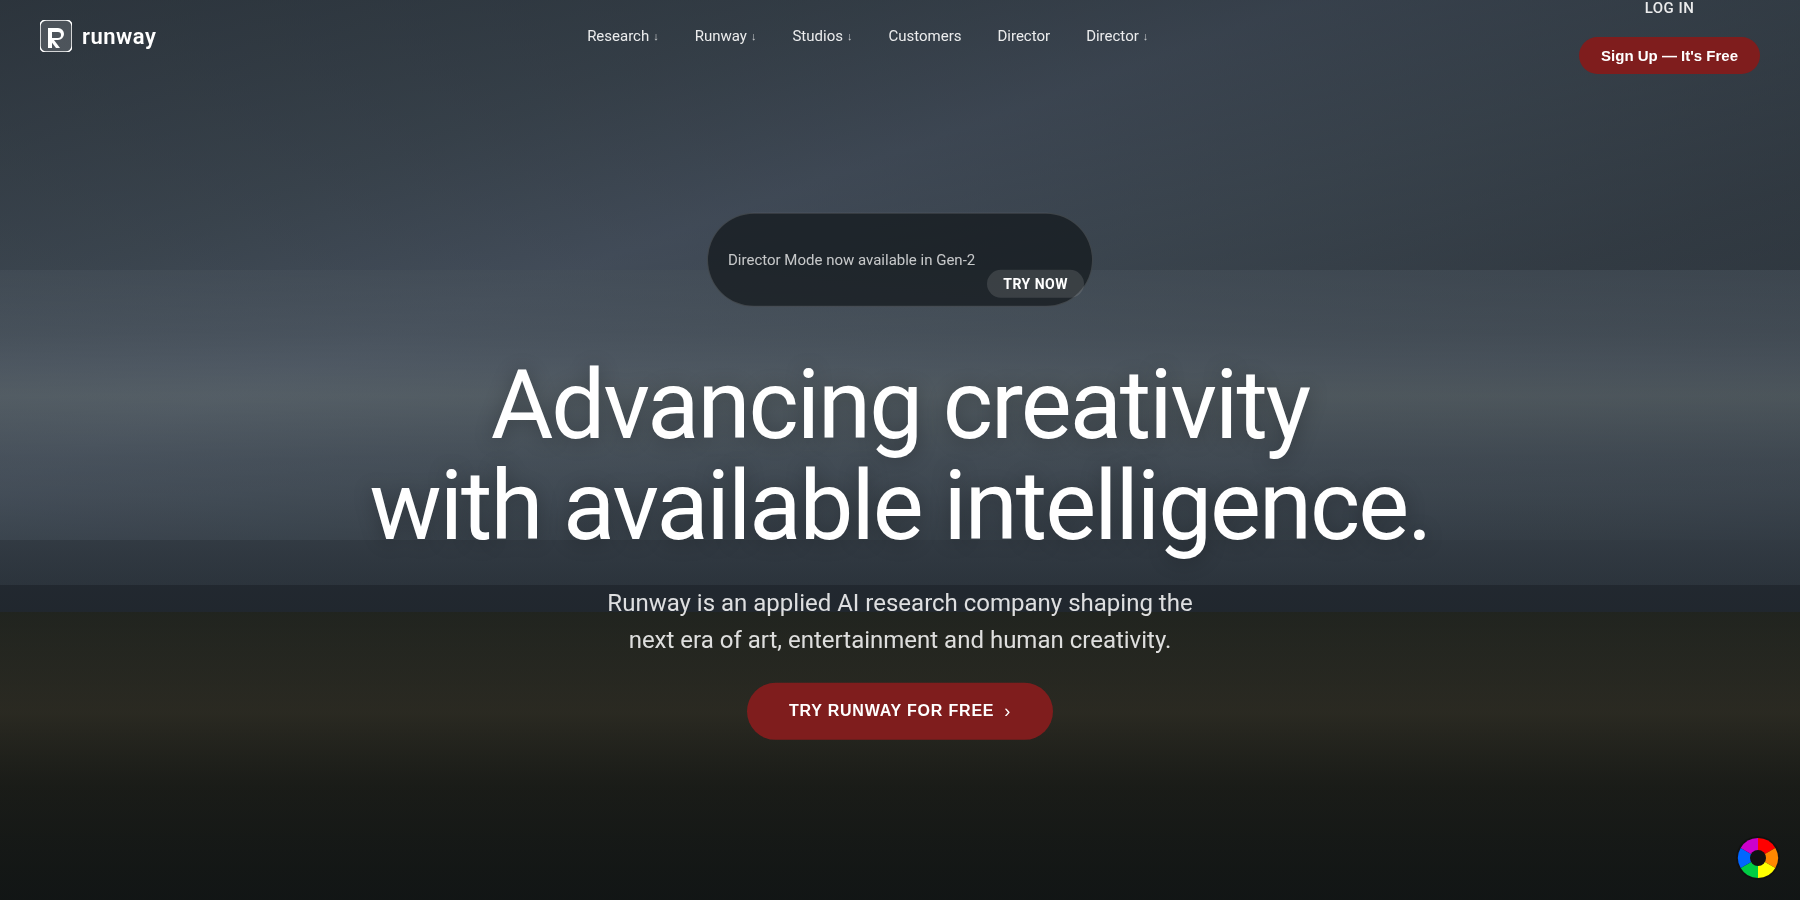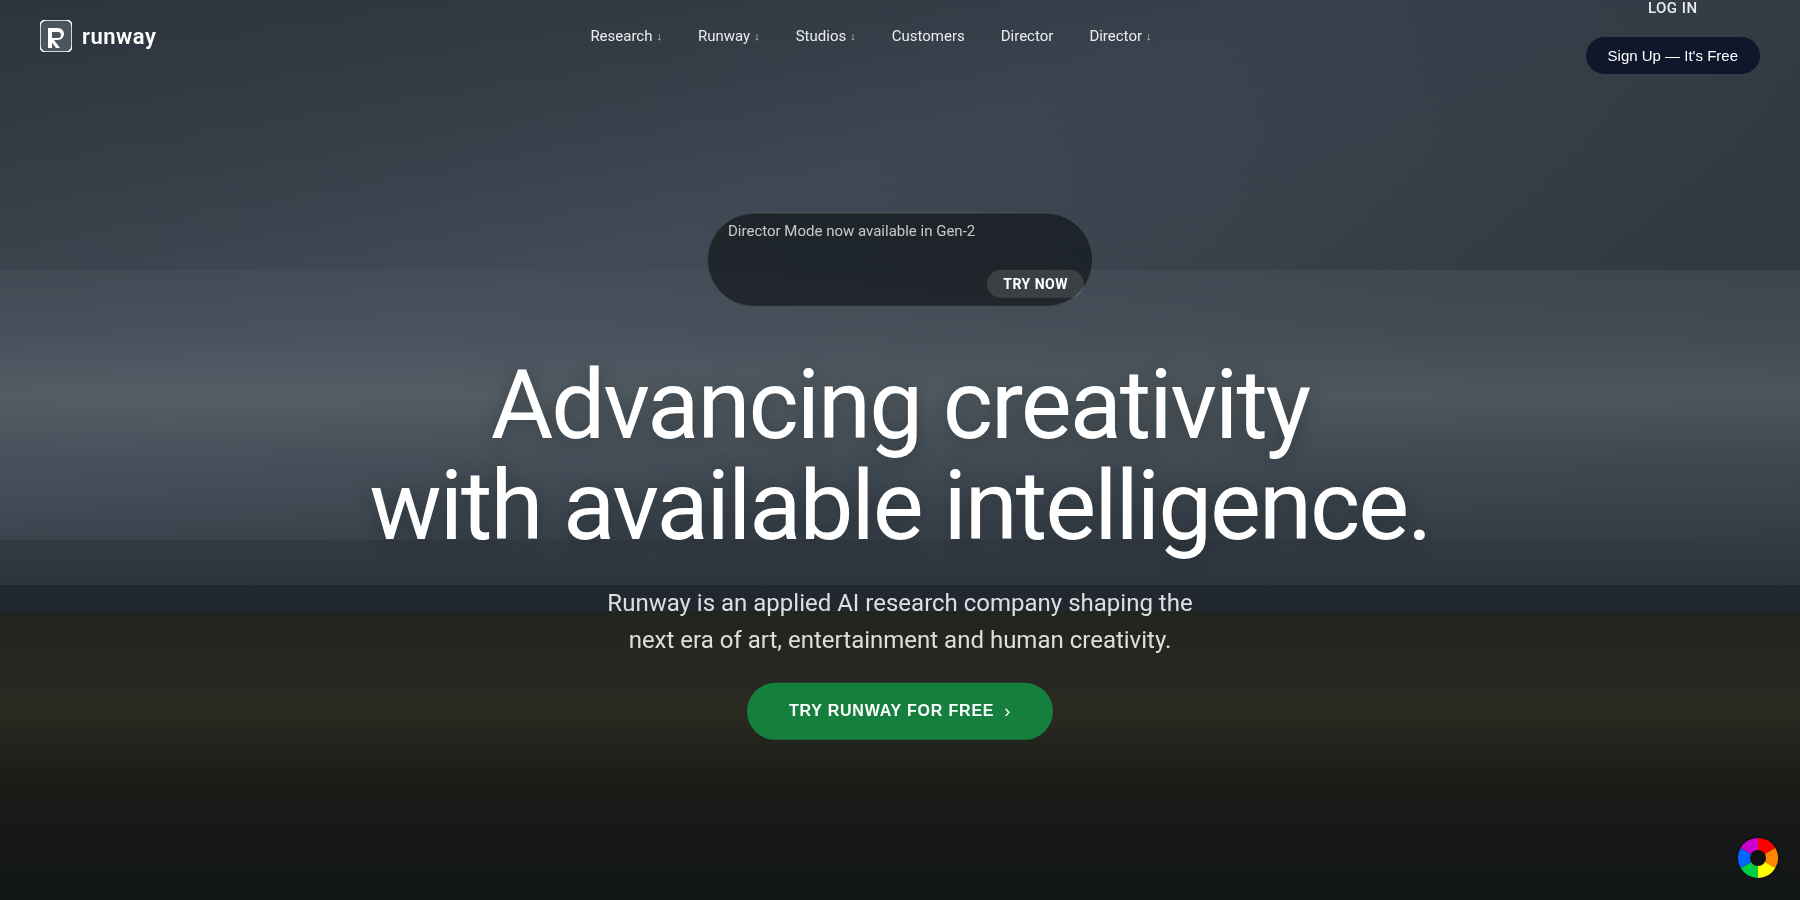--- a/index.html
+++ b/index.html
@@ -134,47 +134,47 @@
       color: #ffffff;
       text-decoration: none;
       font-size: 15px;
       font-weight: 500;
       cursor: pointer;
       letter-spacing: 0.5px;
       opacity: 0.9;
     }
 
     .nav-signup {
-      background: #0f172a;
+      background: #7f1d1d;
       color: #ffffff;
       border: none;
       padding: 10px 22px;
       border-radius: 50px;
       font-size: 15px;
-      font-weight: 400;
+      font-weight: 700;
       cursor: pointer;
       white-space: nowrap;
       transition: background 0.2s;
     }
 
     
     .hero-content {
       position: absolute;
       top: 50%;
       left: 50%;
       transform: translate(-50%, -45%);
       text-align: center;
       z-index: 10;
       width: 1200px;
     }
 
     
     .announcement-banner {
       display: inline-flex;
-      align-items: flex-start;
+      align-items: center;
       background: rgba(20, 25, 30, 0.75);
       border: 1px solid rgba(255,255,255,0.15);
       border-radius: 50px;
       padding: 8px 8px 8px 20px;
       margin-bottom: 48px;
       cursor: pointer;
       gap: 12px;
     }
 
     .announcement-text {
@@ -214,21 +214,21 @@
       max-width: 620px;
       margin-left: auto;
       margin-right: auto;
     }
 
     
     .cta-button {
       display: inline-flex;
       align-items: center;
       gap: 10px;
-      background: #15803d;
+      background: #7f1d1d;
       color: #ffffff;
       border: none;
       padding: 18px 42px;
       border-radius: 50px;
       font-size: 16px;
       font-weight: 700;
       letter-spacing: 0.8px;
       cursor: pointer;
       text-transform: uppercase;
       transition: background 0.2s, transform 0.15s;

